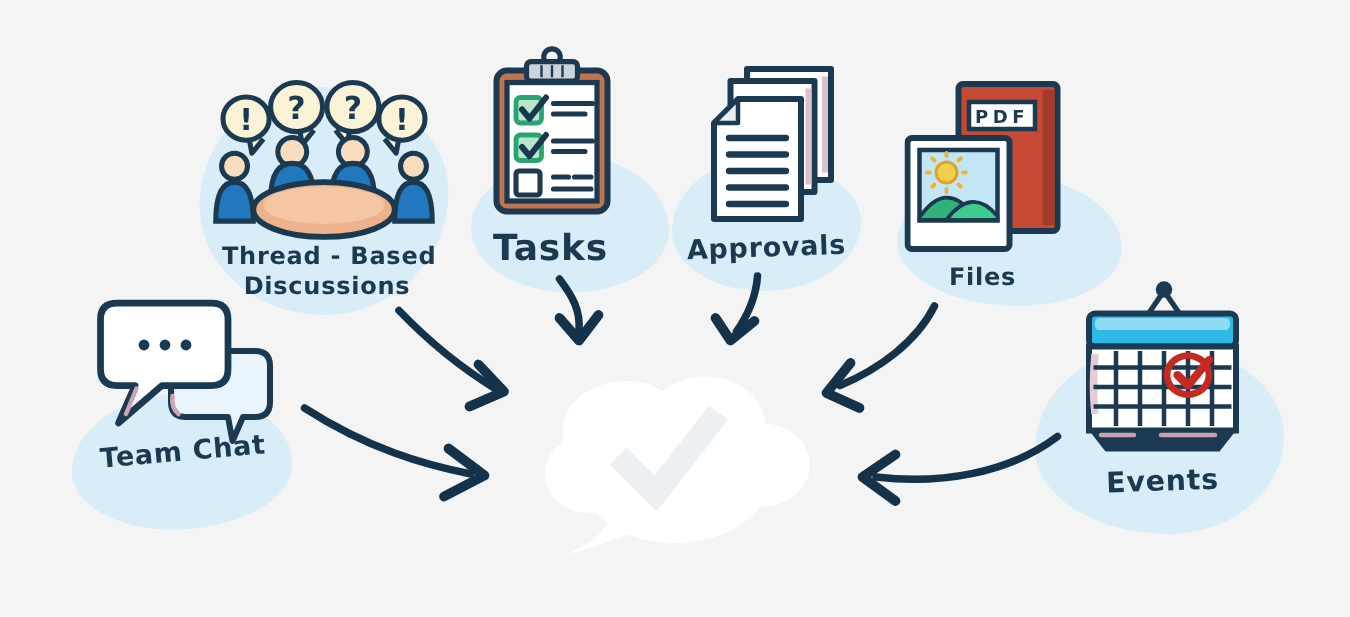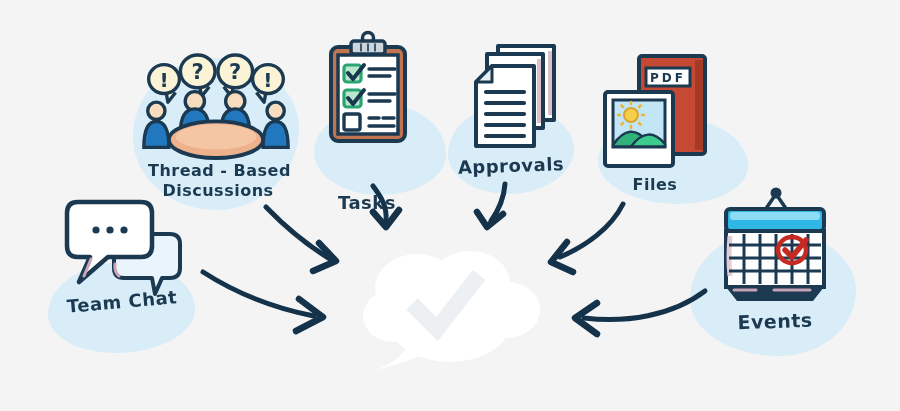--- a/index.html
+++ b/index.html
@@ -132,21 +132,21 @@
     <path d="M24,43 l5,6 l11,-14" fill="none" stroke="#17384f" stroke-width="4" stroke-linecap="round" stroke-linejoin="round"></path>
     <path d="M45,39 h26 M45,46 h21" stroke="#1b3a52" stroke-width="3.4" stroke-linecap="round"></path>
 
     <rect x="20" y="60" width="17" height="17" rx="3" fill="#b9e7cd" stroke="#29a572" stroke-width="3.2"></rect>
     <path d="M24,68 l5,6 l11,-14" fill="none" stroke="#17384f" stroke-width="4" stroke-linecap="round" stroke-linejoin="round"></path>
     <path d="M45,64 h26 M45,71 h21" stroke="#1b3a52" stroke-width="3.4" stroke-linecap="round"></path>
 
     <rect x="20" y="84" width="16" height="16" rx="2" fill="#ffffff" stroke="#1b3a52" stroke-width="3.4"></rect>
     <path d="M45,88 h10 M59,88 h11 M45,96 h25" stroke="#1b3a52" stroke-width="3.4" stroke-linecap="round"></path>
   </svg>
-  <div class="node-label" style="left:312px;top:151px;width:110px;font-size:18px;margin-top:41px;">Tasks</div>
+  <div class="node-label" style="left:312px;top:151px;width:110px;font-size:24px;">Tasks</div>
 
   <svg class="icon-svg" style="left:466px;top:44px;" width="95" height="104" viewBox="0 0 95 104">
     <g stroke="#1b3a52" stroke-width="4" fill="#ffffff" stroke-linejoin="round">
       <rect x="32" y="2" width="56" height="74"></rect>
       <path d="M84,7 v64" stroke="#dcc0ca" stroke-width="4"></path>
       <rect x="21" y="10" width="56" height="74"></rect>
       <path d="M73,15 v64" stroke="#dcc0ca" stroke-width="4"></path>
       <path d="M10,38 L26,22 H68 V102 H10 Z"></path>
       <path d="M10,38 L26,22 L26,38 Z" fill="#e8eef2" stroke-width="3"></path>
     </g>

